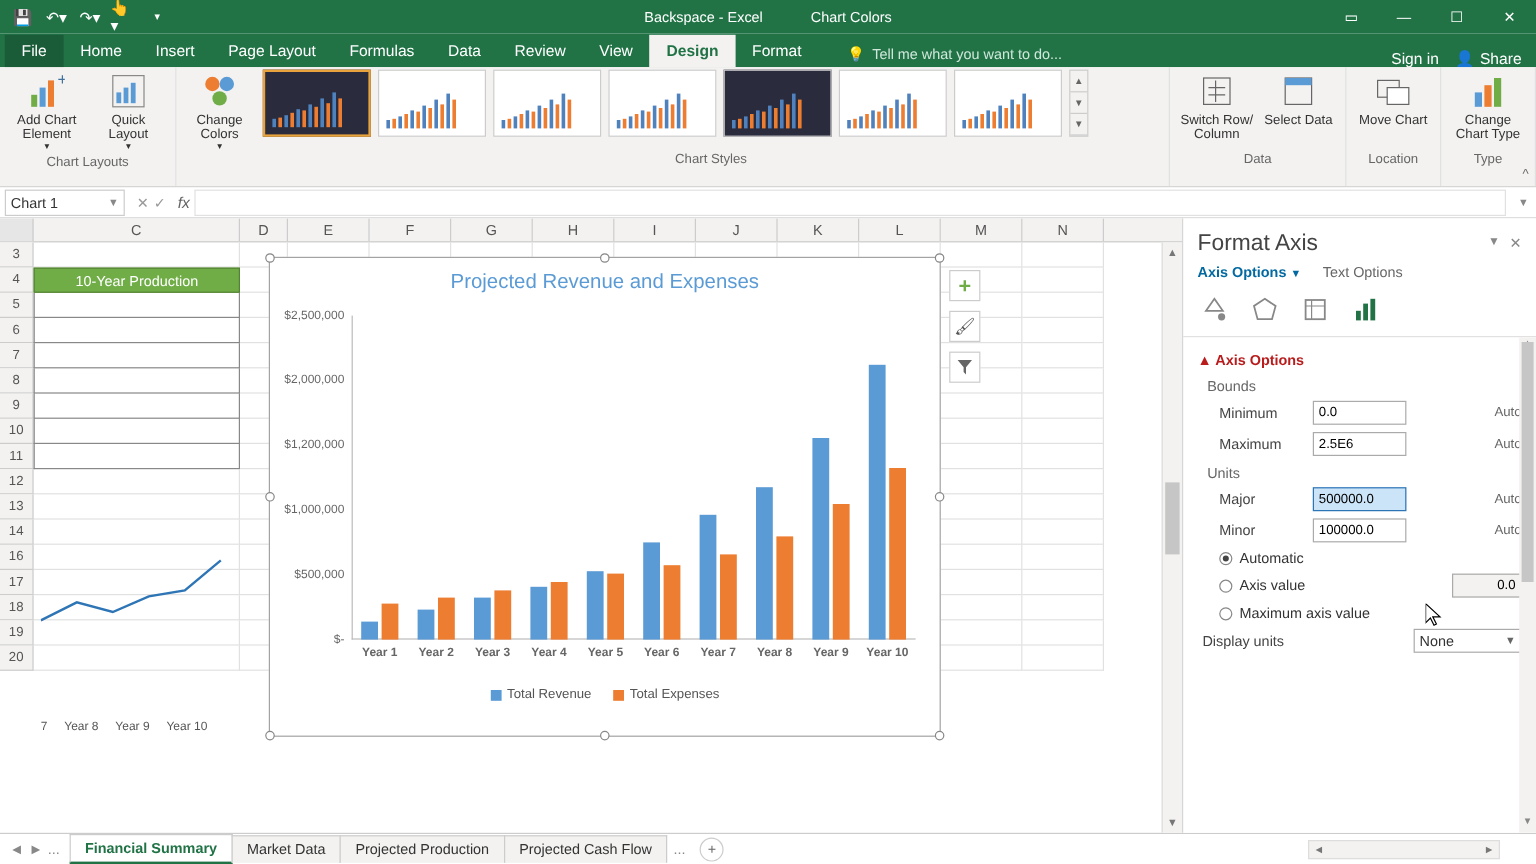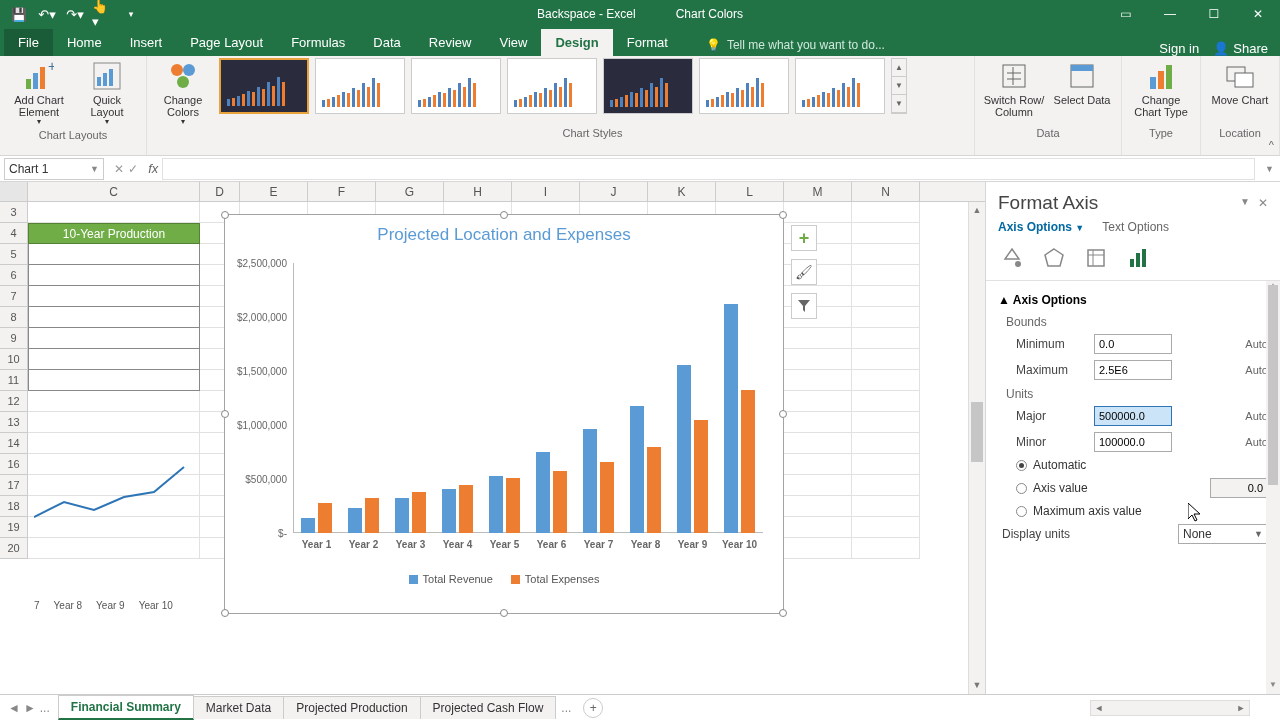--- a/index.html
+++ b/index.html
@@ -96,21 +96,21 @@
 .fmtpane { width: 295px; border-left: 1px solid #d6d6d6; background: #fff; display: flex; flex-direction: column; }
 .fmtpane-head { padding: 10px 12px 4px 12px; display: flex; align-items: center; justify-content: space-between; }
 .fmtpane-head h2 { font-size: 19px; font-weight: 400; color: #444; }
 .fmtpane-tabs { padding: 2px 12px; display: flex; gap: 18px; font-size: 12px; }
 .fmtpane-tab { color: #0369a1; font-weight: 600; }
 .fmtpane-tab.inactive { color: #666; font-weight: 400; }
 .fmtpane-icons { padding: 8px 12px; display: flex; gap: 14px; border-bottom: 1px solid #e1e1e1; }
 .fmti { width: 28px; height: 28px; display: flex; align-items: center; justify-content: center; }
 .fmti.active svg { fill: #217346; }
 .fmtpane-body { flex: 1; overflow-y: auto; padding: 8px 12px; position: relative; }
-.section-head { color: #000000; font-weight: 600; font-size: 12px; padding: 4px 0; }
+.section-head { color: #b91c1c; font-weight: 600; font-size: 12px; padding: 4px 0; }
 .subhead { color: #666; font-size: 12px; padding: 4px 0 2px 8px; }
 .frow { display: flex; align-items: center; padding: 3px 0 3px 18px; gap: 8px; }
 .frow label { width: 70px; font-size: 12px; color: #444; }
 .finput { width: 78px; height: 20px; border: 1px solid #aaa; padding: 1px 4px; font-size: 11px; }
 .finput.sel { background: #cce4f7; border-color: #2e75b6; }
 .auto { font-size: 11px; color: #666; margin-left: auto; }
 .radio-row { display: flex; align-items: center; gap: 6px; padding: 3px 0 3px 18px; font-size: 12px; }
 .radio { width: 11px; height: 11px; border: 1px solid #888; border-radius: 50%; position: relative; }
 .radio.checked::after { content: ''; position: absolute; inset: 2px; background: #444; border-radius: 50%; }
 .pane-scroll { position: absolute; right: 0; top: 0; bottom: 0; width: 14px; background: #f3f2f1; }
@@ -366,43 +366,43 @@
           <span>Select Data</span>
         </div>
     </div>
     <div class="ribgroup-label">Data</div>
   </div>
   <div class="ribgroup">
     <div class="ribgroup-body">
       <div class="bigbtn">
           <div class="icon">
             <svg width="30" height="30">
-              <rect x="4" y="16" width="6" height="12" fill="#5b9bd5"></rect>
-              <rect x="12" y="10" width="6" height="18" fill="#ed7d31"></rect>
-              <rect x="20" y="4" width="6" height="24" fill="#70ad47"></rect>
+              <rect x="2" y="6" width="18" height="14" fill="none" stroke="#666"></rect>
+              <rect x="10" y="12" width="18" height="14" fill="#fff" stroke="#666"></rect>
             </svg>
           </div>
-          <span>Change Chart Type</span>
-        </div>
-    </div>
-    <div class="ribgroup-label">Type</div>
+          <span>Move Chart</span>
+        </div>
+    </div>
+    <div class="ribgroup-label">Location</div>
   </div>
   <div class="ribgroup">
     <div class="ribgroup-body">
       <div class="bigbtn">
           <div class="icon">
             <svg width="30" height="30">
-              <rect x="2" y="6" width="18" height="14" fill="none" stroke="#666"></rect>
-              <rect x="10" y="12" width="18" height="14" fill="#fff" stroke="#666"></rect>
+              <rect x="4" y="16" width="6" height="12" fill="#5b9bd5"></rect>
+              <rect x="12" y="10" width="6" height="18" fill="#ed7d31"></rect>
+              <rect x="20" y="4" width="6" height="24" fill="#70ad47"></rect>
             </svg>
           </div>
-          <span>Move Chart</span>
-        </div>
-    </div>
-    <div class="ribgroup-label">Location</div>
+          <span>Change Chart Type</span>
+        </div>
+    </div>
+    <div class="ribgroup-label">Type</div>
   </div>
   <div class="collapse-ribbon">^</div>
 </div>
 
 <div class="fbar">
   <div class="namebox">
     <span>Chart 1</span>
     <span style="font-size:9px;color:#888">▼</span>
   </div>
   <div class="fbar-btns">
@@ -702,25 +702,25 @@
     <div class="chart-obj">
       <div class="chart-handle" style="left:-4px;top:-4px"></div>
       <div class="chart-handle" style="left:50%;top:-4px;margin-left:-4px"></div>
       <div class="chart-handle" style="right:-4px;top:-4px"></div>
       <div class="chart-handle" style="left:-4px;top:50%;margin-top:-4px"></div>
       <div class="chart-handle" style="right:-4px;top:50%;margin-top:-4px"></div>
       <div class="chart-handle" style="left:-4px;bottom:-4px"></div>
       <div class="chart-handle" style="left:50%;bottom:-4px;margin-left:-4px"></div>
       <div class="chart-handle" style="right:-4px;bottom:-4px"></div>
 
-      <div class="chart-title">Projected Location and Expenses</div>
+      <div class="chart-title">Projected Revenue and Expenses</div>
       <div class="yaxis-labels" id="yaxis">
           <div class="ylab" style="top: 0%; transform: translateY(-50%);">$2,500,000</div>
           <div class="ylab" style="top: 20%; transform: translateY(-50%);">$2,000,000</div>
-          <div class="ylab" style="top: 40%; transform: translateY(-50%);">$1,500,000</div>
+          <div class="ylab" style="top: 40%; transform: translateY(-50%);">$1,200,000</div>
           <div class="ylab" style="top: 60%; transform: translateY(-50%);">$1,000,000</div>
           <div class="ylab" style="top: 80%; transform: translateY(-50%);">$500,000</div>
           <div class="ylab" style="top: 100%; transform: translateY(-50%);">$-</div>
         </div>
       <div class="plot">
         <div class="axis-line" style="left:0;right:0;bottom:0;height:1px"></div>
         <div class="axis-line" style="left:0;top:0;bottom:0;width:1px"></div>
         <div class="bars-container" id="bars">
             <div class="bar-group">
               <div class="bar-rev" style="height: 5.6%;"></div>

